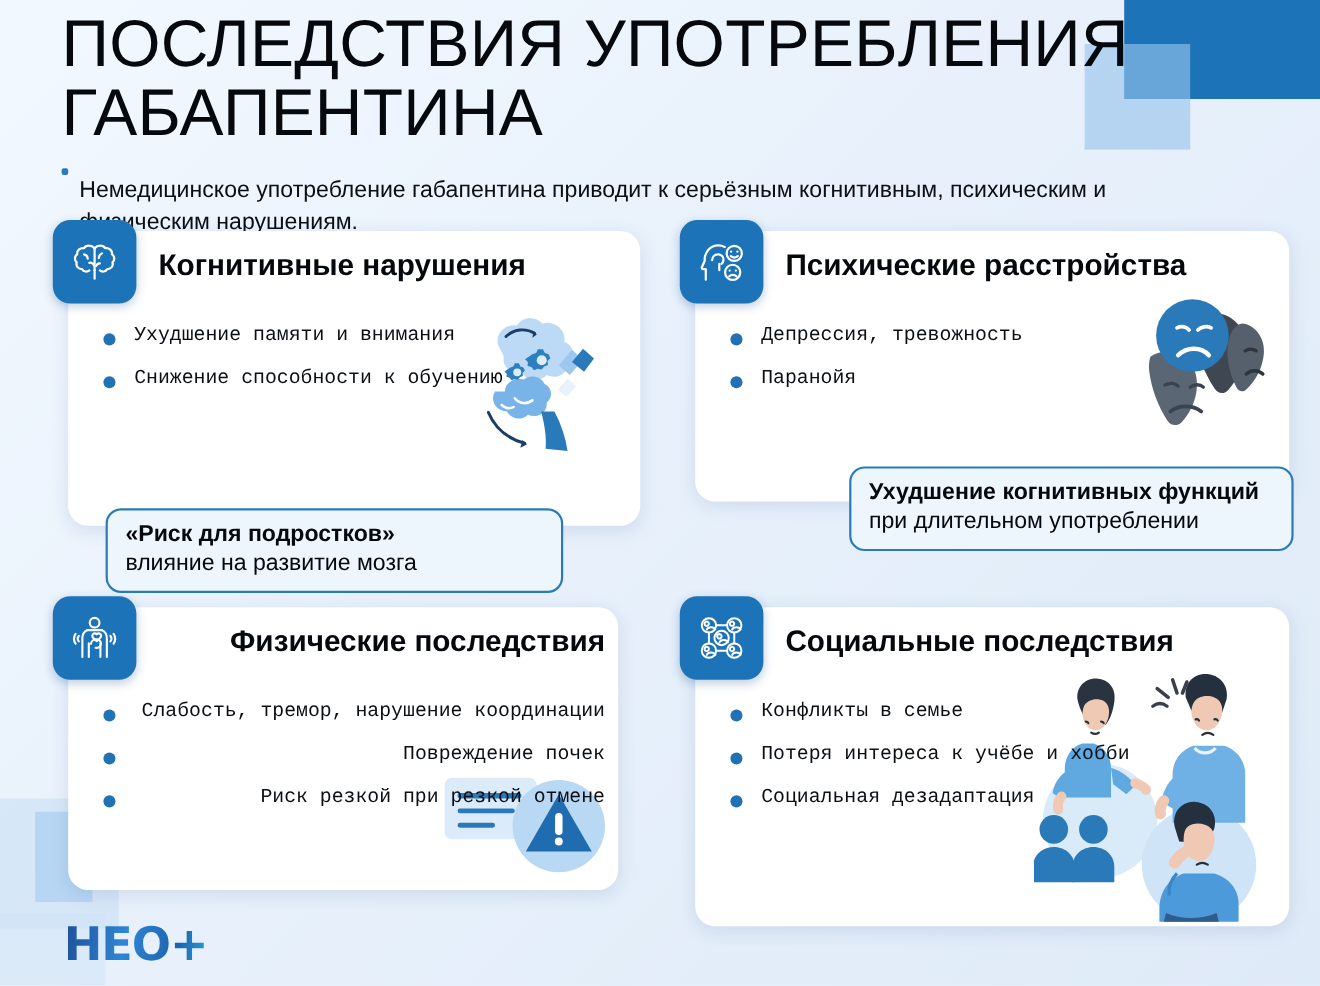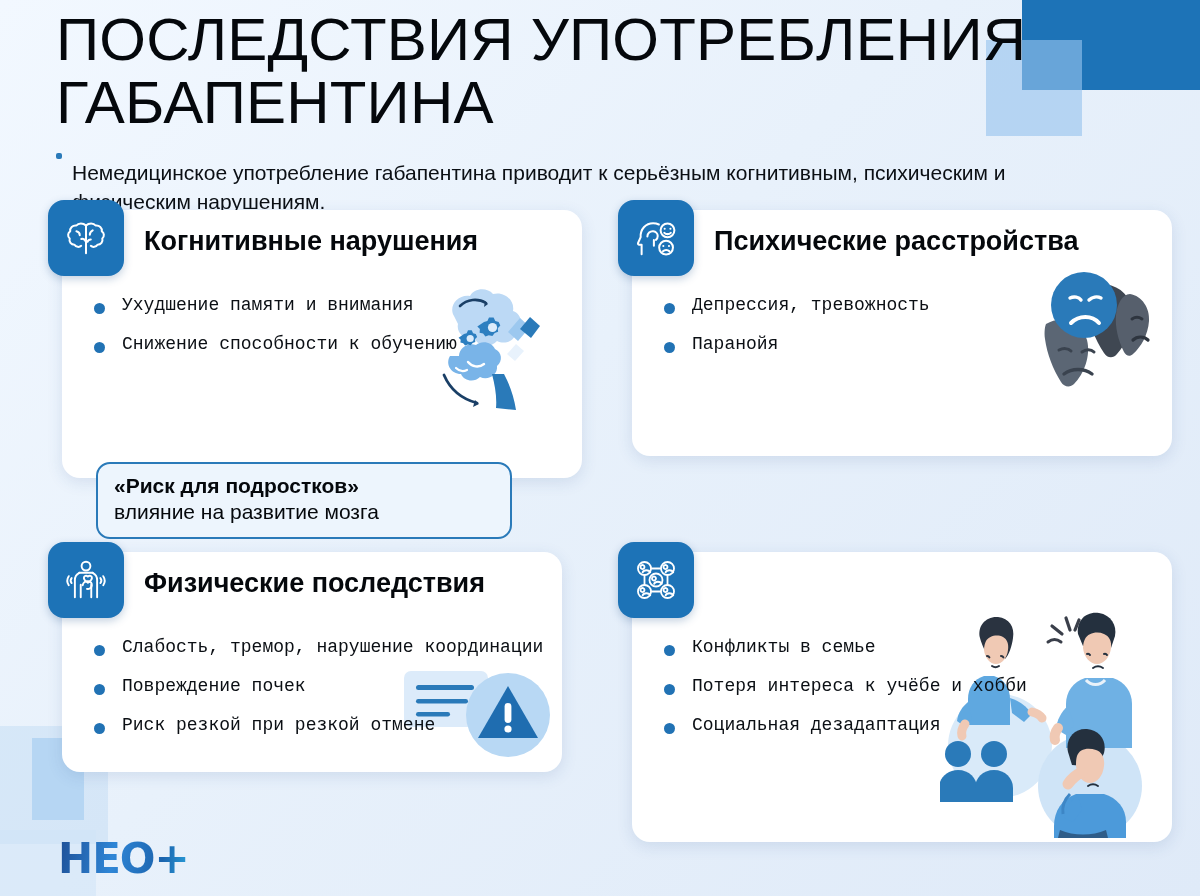--- a/index.html
+++ b/index.html
@@ -78,21 +78,21 @@
   }
   .bullets li:last-child{margin-bottom:0;}
   .bullets li::before{
     content:"";position:absolute;left:2px;top:9px;
     width:11px;height:11px;border-radius:50%;background:#2172b4;
   }
 
   
   #card-cog   {left:62px; top:210px; width:520px;height:268px;}
   #card-ment  {left:632px;top:210px; width:540px;height:246px;}
-  #card-phys  {left:62px; top:552px; width:500px;height:220px;}
+  #card-phys  {left:62px; top:552px; width:500px;height:257px;text-align:right;}
   #card-soc   {left:632px;top:552px; width:540px;height:290px;}
 
   
   .callout{
     position:absolute;background:#edf5fd;border:2.5px solid #2a7ab9;
     border-radius:14px;padding:9px 16px 11px 16px;
     font-size:21px;line-height:1.25;color:#05080c;
   }
   .callout b{font-weight:700;}
   #callout-teen{left:96px;top:462px;width:380px;}
@@ -216,20 +216,23 @@
         <path d="M63 61c8-8 21-8 28 0" stroke="#ffffff" stroke-width="4" stroke-linecap="round" fill="none"></path>
       </svg>
     </div>
 
     <ul class="bullets">
       <li>Депрессия, тревожность</li>
       <li>Паранойя</li>
     </ul>
   </div>
 
+  <div class="callout" id="callout-long">
+    <b>Ухудшение когнитивных функций</b><span> при длительном употреблении</span>
+  </div>
 
   <div class="card" id="card-phys">
     <div class="card-icon">
       <svg width="46" height="46" viewBox="0 0 48 48" fill="none" stroke="#ffffff" stroke-width="2" stroke-linecap="round" stroke-linejoin="round">
         <circle cx="24" cy="9.5" r="4.6"></circle>
         <path d="M17 16.5c-3 1.5-4.6 4.4-4.6 7.6V42M31 16.5c3 1.5 4.6 4.4 4.6 7.6V42"></path>
         <path d="M17 16.5h14"></path>
         <path d="M18.5 42V29M29.5 42V29"></path>
         <path d="M26 20.5c1.6-1.6 4.2-.8 4.2 1.4 0 2.2-2.8 4-4.2 5-1.4-1-4.2-2.8-4.2-5 0-2.2 2.6-3 4.2-1.4z"></path>
         <path d="M20.5 29.5c.5-2.8 3-4.6 5.8-4.2 2.5.4 4 2.4 3.7 4.6-.3 2.4-2.6 3.8-5 3.4"></path>
@@ -267,20 +270,21 @@
         <circle cx="36" cy="36" r="6.8"></circle>
         <circle cx="24" cy="24" r="6.8"></circle>
         <path d="M12 10.4a2.1 2.1 0 100 .1M10 16c.6-1.7 2.7-2.2 4-2.2s3.4.5 4 2.2"></path>
         <path d="M36 10.4a2.1 2.1 0 100 .1M34 16c.6-1.7 2.7-2.2 4-2.2s3.4.5 4 2.2"></path>
         <path d="M12 34.4a2.1 2.1 0 100 .1M10 40c.6-1.7 2.7-2.2 4-2.2s3.4.5 4 2.2"></path>
         <path d="M36 34.4a2.1 2.1 0 100 .1M34 40c.6-1.7 2.7-2.2 4-2.2s3.4.5 4 2.2"></path>
         <path d="M24 22.4a2.1 2.1 0 100 .1M22 28c.6-1.7 2.7-2.2 4-2.2s3.4.5 4 2.2"></path>
         <path d="M19.5 12h9M19.5 36h9M12 19.5v9M36 19.5v9"></path>
       </svg>
     </div>
+    <div class="card-title">Социальные последствия</div>
 
     <div class="illus" id="illus-social">
       <svg width="230" height="240" viewBox="0 0 230 240" fill="none">
         <circle cx="60" cy="148" r="52" fill="#d9eaf9"></circle>
         <circle cx="150" cy="188" r="52" fill="#cfe4f7"></circle>
 
         <path d="M40 40c-3-12 6-22 18-21 11 1 17 10 15 21-1 8-4 17-8 21l-14-2c-6-4-9-12-11-19z" fill="#2a3340"></path>
         <path d="M44 52c1 8 6 14 12 14s11-6 12-14c1-6-1-11-5-13-6-3-14-1-17 4-1 2-2 5-2 9z" fill="#f0c9b4"></path>
         <path d="M47 58c1 0 2 .5 2.4 1.4M61 58c1 0 2 .5 2.4 1.4" stroke="#2a3340" stroke-width="2" stroke-linecap="round"></path>
         <path d="M52 68c2 1.4 5 1.4 7 0" stroke="#2a3340" stroke-width="2" stroke-linecap="round" fill="none"></path>

